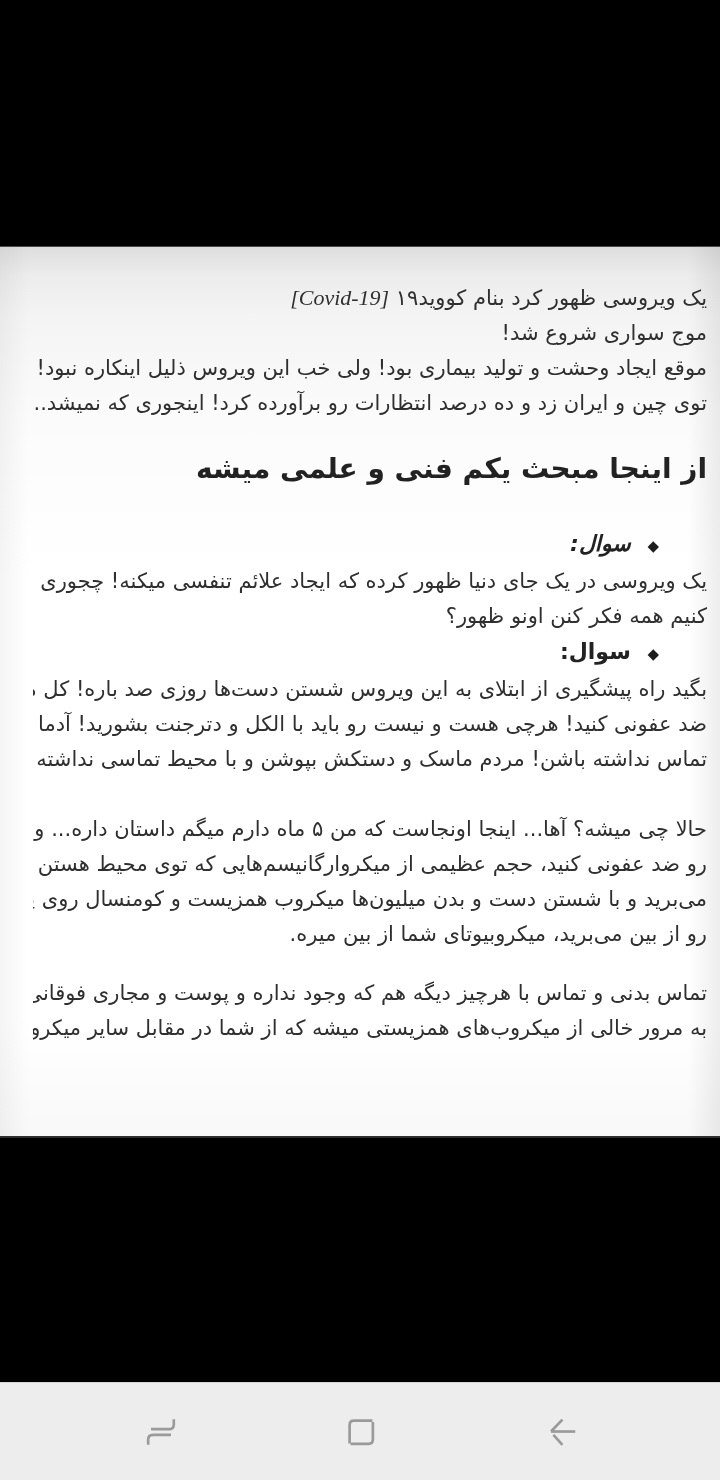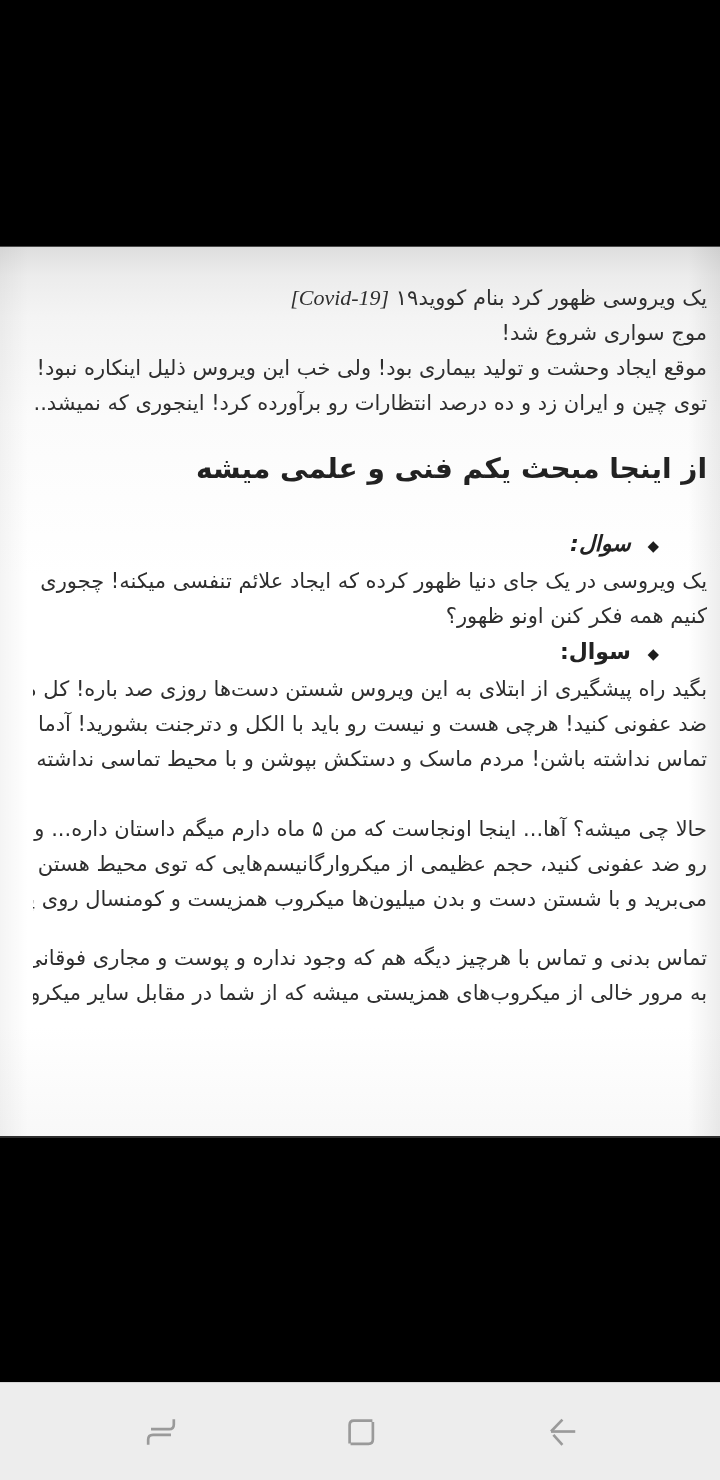--- a/index.html
+++ b/index.html
@@ -75,20 +75,21 @@
       <div class="para">
           <div class="line">بگید راه پیشگیری از ابتلای به این ویروس شستن دست‌ها روزی صد باره! کل محیط رو باید</div>
           <div class="line">ضد عفونی کنید! هرچی هست و نیست رو باید با الکل و دترجنت بشورید! آدما و حیوانات باهم</div>
           <div class="line">تماس نداشته باشن! مردم ماسک و دستکش بپوشن و با محیط تماسی نداشته باشن!</div>
         </div>
 
       <div class="para mt35">
           <div class="line">حالا چی میشه؟ آها... اینجا اونجاست که من ۵ ماه دارم میگم داستان داره... وقتی شما محیط</div>
           <div class="line">رو ضد عفونی کنید، حجم عظیمی از میکروارگانیسم‌هایی که توی محیط هستن رو از بین</div>
           <div class="line">می‌برید و با شستن دست و بدن میلیون‌ها میکروب همزیست و کومنسال روی پوست و بدن</div>
+          <div class="line">رو از بین می‌برید، میکروبیوتای شما از بین میره.</div>
         </div>
 
       <div class="para mt24">
           <div class="line">تماس بدنی و تماس با هرچیز دیگه هم که وجود نداره و پوست و مجاری فوقانی تنفسی شما</div>
           <div class="line">به مرور خالی از میکروب‌های همزیستی میشه که از شما در مقابل سایر میکروب‌ها دفاع</div>
         </div>
 
     </div>
   </div>
 

